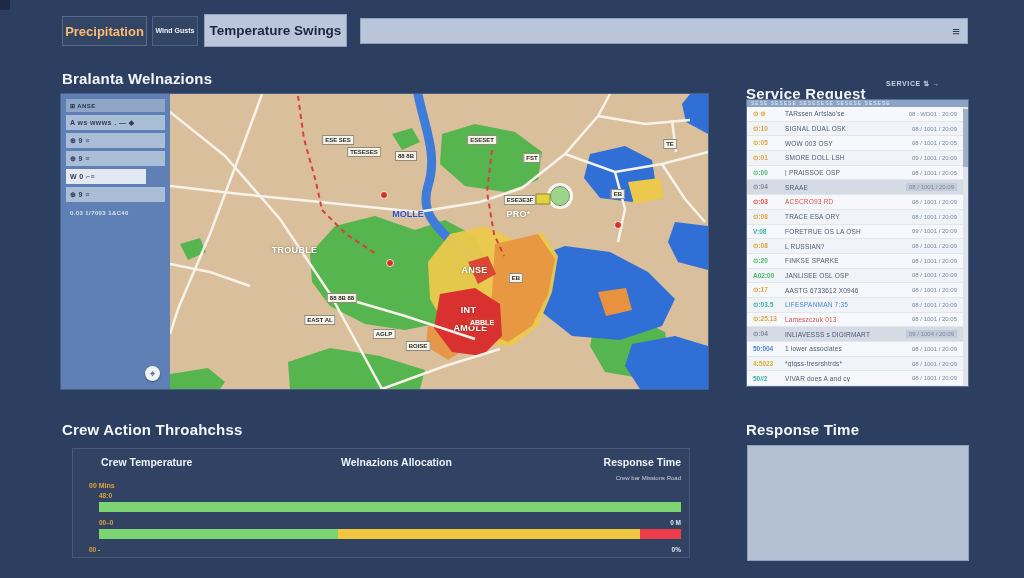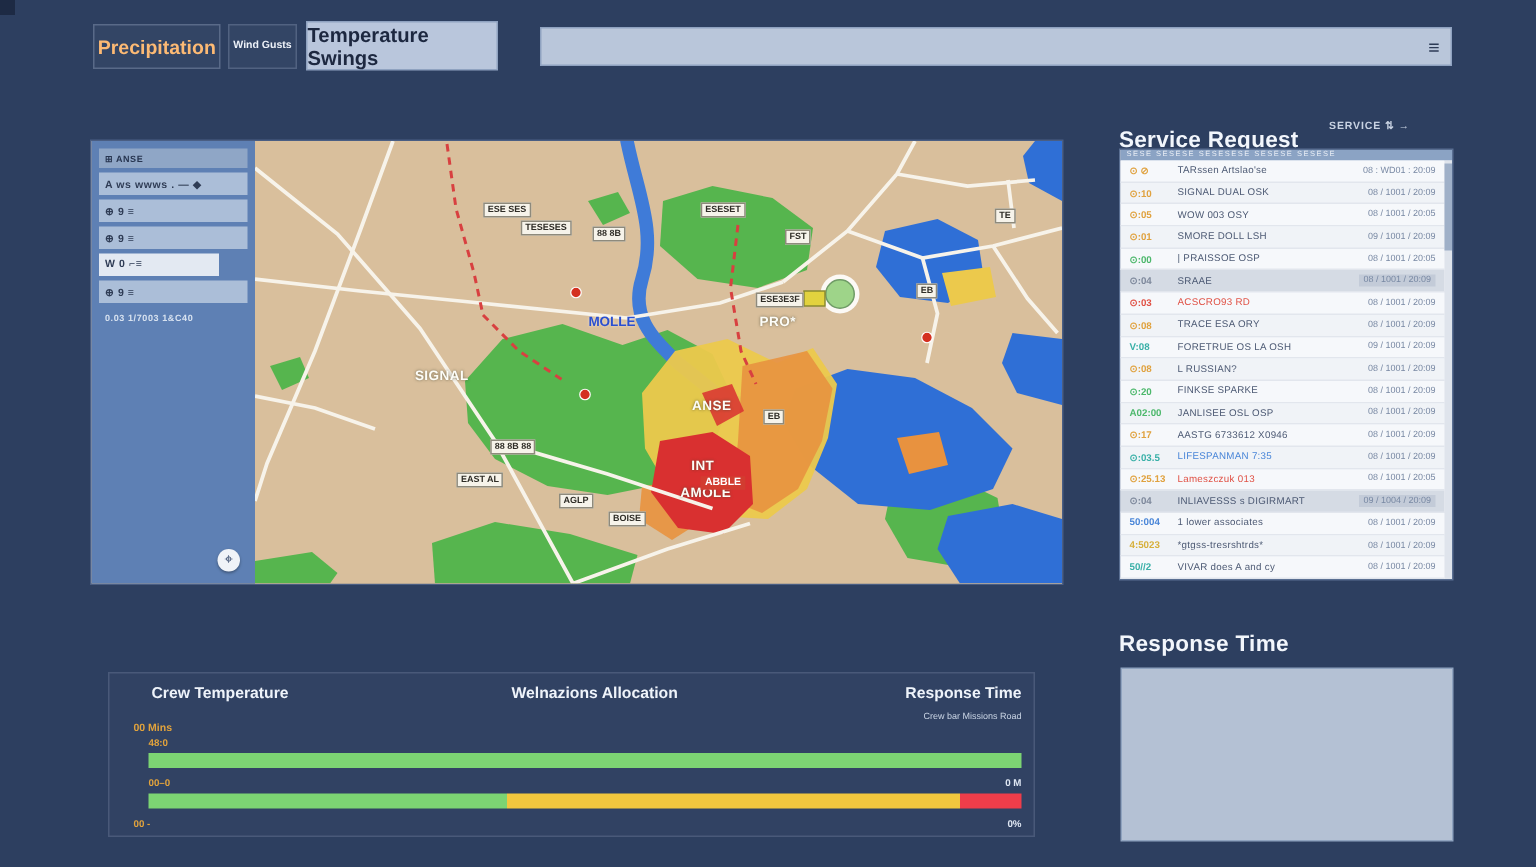--- a/index.html
+++ b/index.html
@@ -8,21 +8,21 @@
   .abs{position:absolute;}
 
   
   .corner-notch{left:0;top:0;width:10px;height:10px;background:#1d2a44;}
   .tab{display:flex;align-items:center;justify-content:center;box-sizing:border-box;cursor:pointer;}
   .tab-precip{left:62px;top:16px;width:85px;height:30px;border:1px solid rgba(190,205,230,.28);
               color:#fdba74;font-weight:bold;font-size:13px;background:rgba(255,255,255,.03);}
   .tab-wind{left:152px;top:16px;width:46px;height:30px;border:1px solid rgba(190,205,230,.22);
             color:#eef2f9;font-weight:bold;font-size:7px;line-height:1.2;text-align:center;
             background:rgba(255,255,255,.03);}
-  .tab-temp{left:205px;top:15px;width:126px;height:31px;background:#b9c6dc;color:#1d2840;
+  .tab-temp{left:205px;top:15px;width:141px;height:31px;background:#b9c6dc;color:#1d2840;
             font-weight:bold;font-size:13.5px;box-shadow:0 0 0 1px #8fa2c0;}
   .searchbar{left:360px;top:18px;width:608px;height:26px;background:#b9c6da;border:1px solid #8fa2c0;
              box-sizing:border-box;display:flex;align-items:center;}
   .searchbar input{flex:1;border:none;background:transparent;outline:none;height:100%;
                    font-family:"Liberation Sans",sans-serif;font-size:11px;color:#2c3a55;padding:0 8px;}
   .menu-icon{width:22px;text-align:center;color:#2c3a55;font-size:13px;font-weight:bold;cursor:pointer;}
 
   
   .sec-title{color:#f2f6fc;font-weight:bold;font-size:15px;letter-spacing:.2px;}
 
@@ -94,20 +94,21 @@
   <div class="abs corner-notch"></div>
 
   <div class="abs tab tab-precip">Precipitation</div>
   <div class="abs tab tab-wind">Wind Gusts</div>
   <div class="abs tab tab-temp">Temperature Swings</div>
   <div class="abs searchbar">
     <input type="text" value="" style="">
     <span class="menu-icon">≡</span>
   </div>
 
+  <div class="abs sec-title" style="left:62px;top:70px;">Bralanta Welnazions</div>
 
   <div class="abs map-panel">
     <div class="abs map-sidebar">
       <div class="sb-rows" id="sidebar-rows">
           <div class="sb-row head">⊞ ANSE</div>
           <div class="sb-row">A  ws wwws . —  ◆</div>
           <div class="sb-row">⊕  9 ≡</div>
           <div class="sb-row">⊕  9 ≡</div>
           <div class="sb-row active">W  0 ⌐≡</div>
           <div class="sb-row">⊕  9 ≡</div>
@@ -178,21 +179,21 @@
           <div class="mlabel box" style="left: 312px; top: 46px;">ESESET</div>
           <div class="mlabel box" style="left: 500px; top: 50px;">TE</div>
           <div class="mlabel box" style="left: 362px; top: 64px;">FST</div>
           <div class="mlabel box" style="left: 350px; top: 106px;">ESE3E3F</div>
           <div class="mlabel box" style="left: 448px; top: 100px;">EB</div>
           <div class="mlabel box" style="left: 346px; top: 184px;">EB</div>
           <div class="mlabel box" style="left: 172px; top: 204px;">88 8B 88</div>
           <div class="mlabel box" style="left: 150px; top: 226px;">EAST AL</div>
           <div class="mlabel box" style="left: 214px; top: 240px;">AGLP</div>
           <div class="mlabel box" style="left: 248px; top: 252px;">BOISE</div>
-          <div class="mlabel big" style="left: 106px; top: 156px;">SIGNAL</div>
+          <div class="mlabel big" style="left: 106px; top: 156px;">TROUBLE</div>
           <div class="mlabel blue" style="left: 238px; top: 120px;">MOLLE</div>
           <div class="mlabel big" style="left: 330px; top: 120px;">PRO*</div>
           <div class="mlabel big" style="left: 286px; top: 176px;">ANSE</div>
           <div class="mlabel big" style="left: 282px; top: 190px; margin-top: 44px;">AMOLE</div>
           <div class="mlabel big" style="left: 280px; top: 216px;">INT</div>
           <div class="mlabel redbox" style="left: 312px; top: 228px;">ABBLE</div>
         </div>
     </div>
   </div>
 
@@ -296,20 +297,21 @@
           <span class="badge" style="color: rgb(58, 176, 168);">50//2</span>
           <span class="svc-label">VIVAR does A and cy</span>
           <span class="svc-time">08 / 1001 / 20:09</span>
         </div>
       </div>
     <div class="svc-scroll">
       <div class="svc-thumb"></div>
     </div>
   </div>
 
+  <div class="abs sec-title" style="left:62px;top:421px;">Crew Action Throahchss</div>
 
   <div class="abs crew-panel">
     <div class="col-hdr" style="left:28px;">Crew Temperature</div>
     <div class="col-hdr" style="left:268px;">Welnazions Allocation</div>
     <div class="col-hdr" style="right:8px;">Response Time</div>
     <div class="subcap">Crew bar Missions Road</div>
     <div class="top-label">00 Mins</div>
     <div class="bars" id="bars">
         <div class="bar-block">
           <div class="bar-head">

